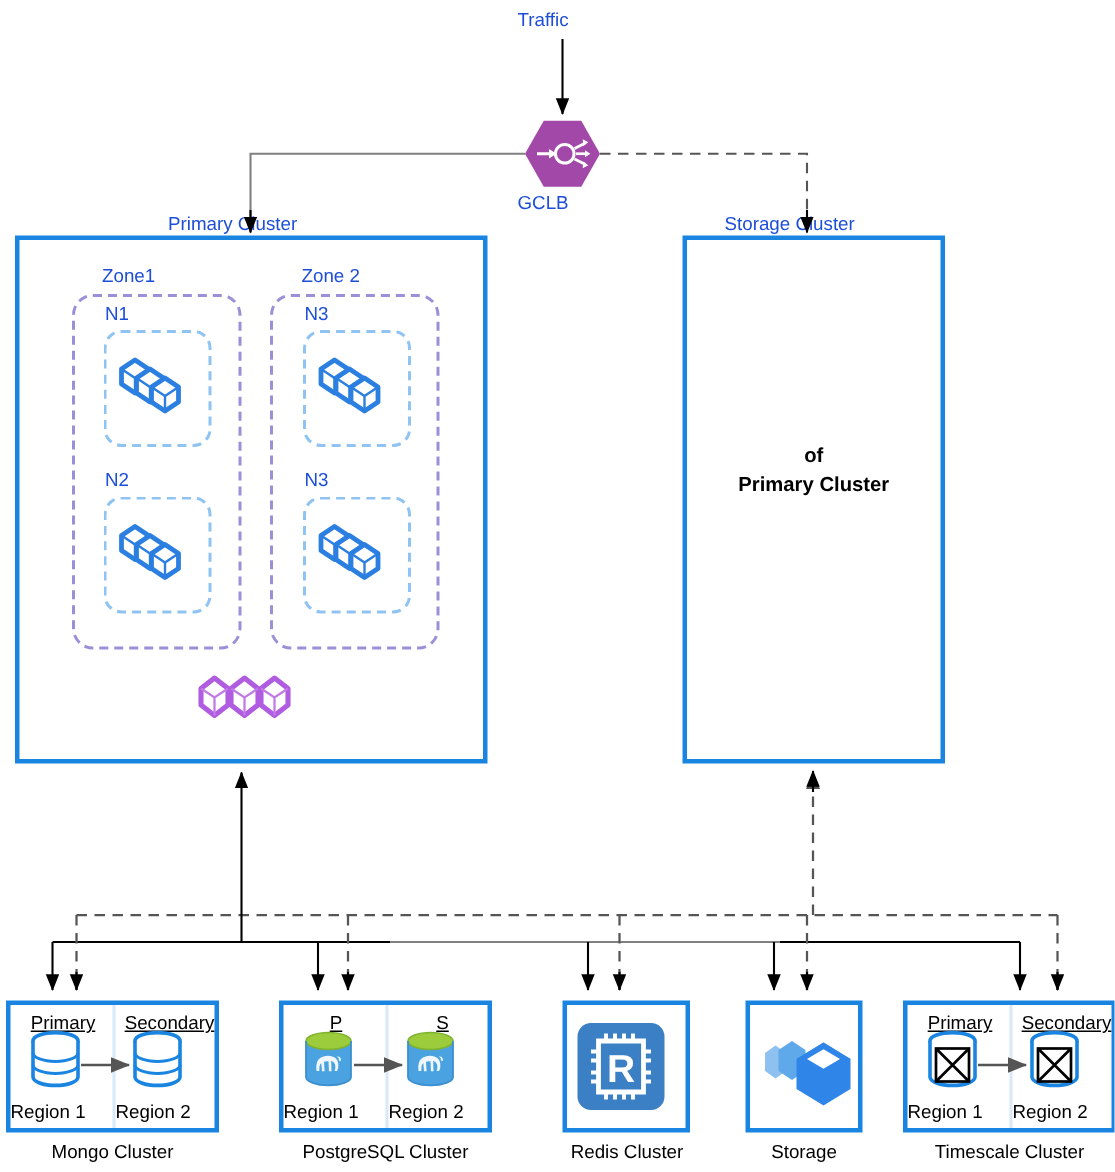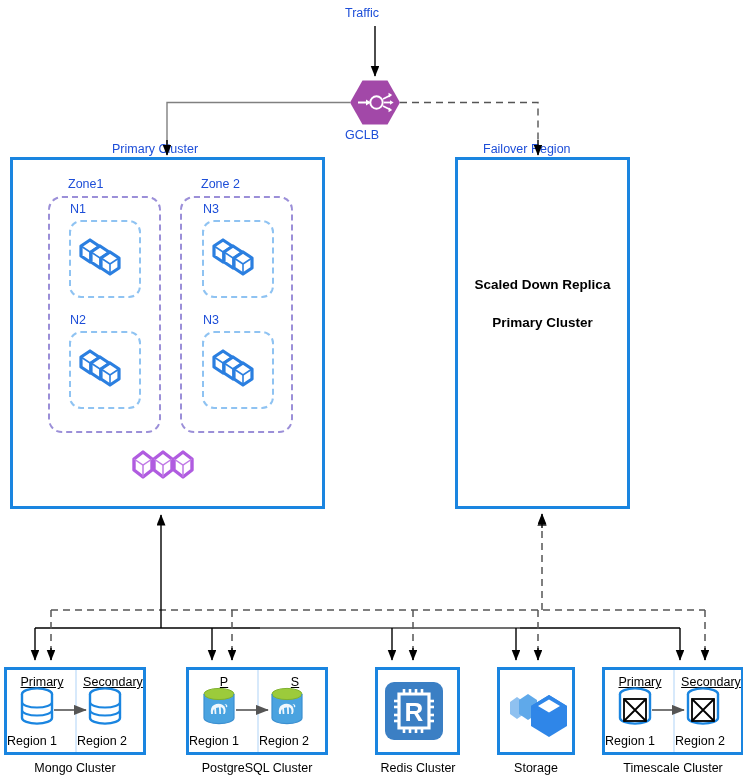--- a/index.html
+++ b/index.html
@@ -47,23 +47,23 @@
 
 <div class="lbl" style="left:201px;top:177px;width:80px;">Zone 2</div>
 <div class="zonebox" style="left:180px;top:196px;width:113px;height:237px;"></div>
 
 <div class="lbl" style="left:203px;top:202px;width:70px;">N3</div>
 <div class="nodebox" style="left:202px;top:220px;width:72px;height:78px;"></div>
 
 <div class="lbl" style="left:203px;top:313px;width:70px;">N3</div>
 <div class="nodebox" style="left:202px;top:331px;width:72px;height:78px;"></div>
 
-<div class="lbl" style="left:483px;top:142px;width:110px;">Failover Region</div>
+<div class="lbl" style="left:483px;top:142px;width:110px;">Storage Cluster</div>
 <div class="clusterbox" style="left:455px;top:157px;width:175px;height:352px;">
-  <div class="bold-ctr" style="top:115px;left:0;">Scaled Down Replica</div>
+  <div class="bold-ctr" style="top:134px;left:0;">of</div>
   <div class="bold-ctr" style="top:153px;left:0;">Primary Cluster</div>
 </div>
 
 <div class="svcbox" style="left:4px;top:667px;width:142px;height:88px;">
   <div class="svcsplit" style="left:68px;"></div>
   <div class="hdr" style="left:0;top:5px;width:70px;">Primary</div>
   <div class="hdr" style="left:70px;top:5px;width:72px;">Secondary</div>
   <div class="rgn" style="left:0;top:64px;width:70px;">Region 1</div>
   <div class="rgn" style="left:70px;top:64px;width:72px;">Region 2</div>
 </div>

